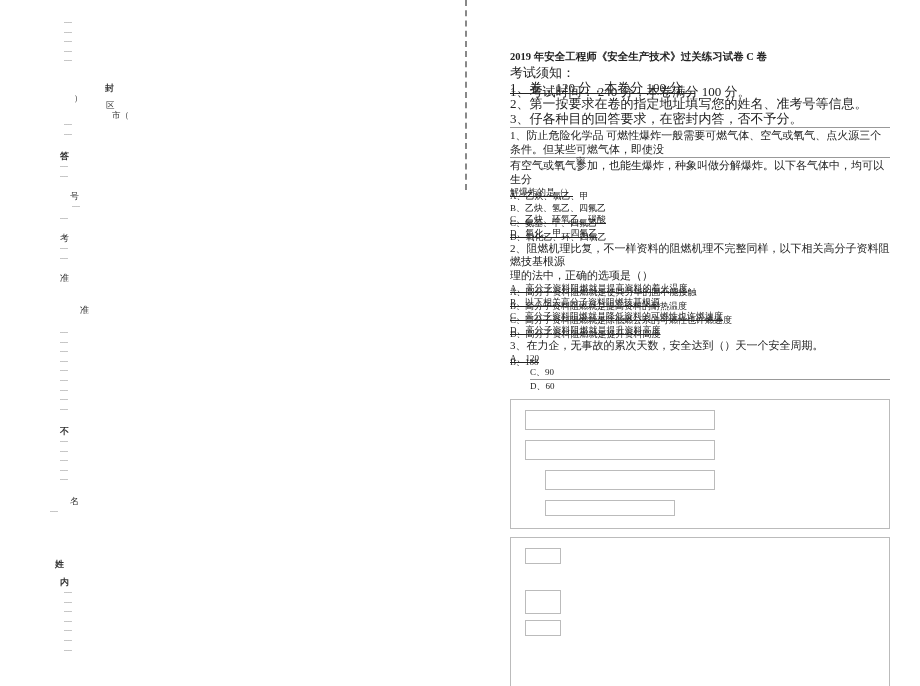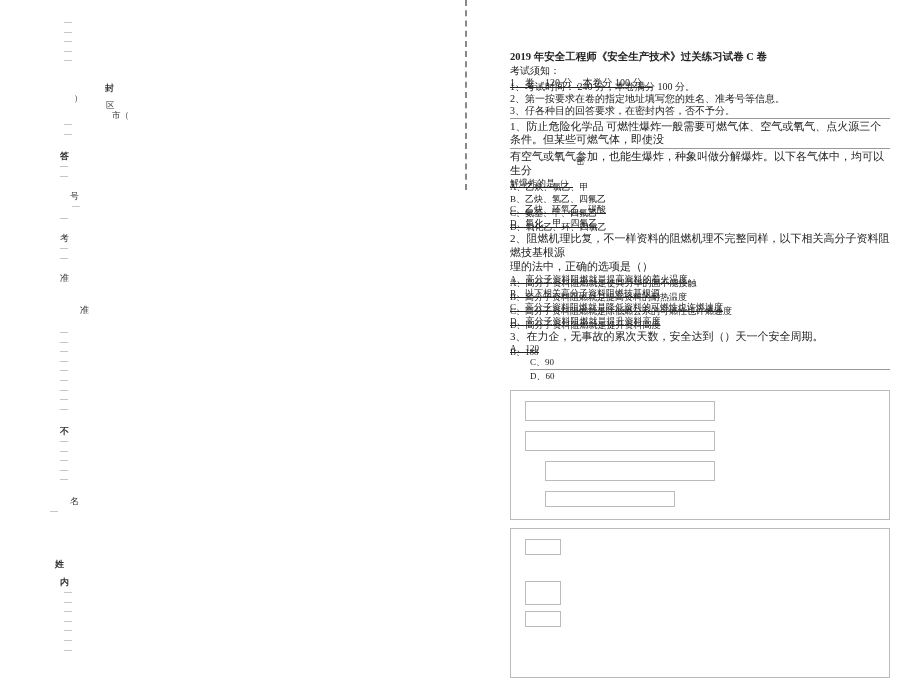--- a/index.html
+++ b/index.html
@@ -124,21 +124,21 @@
       top: 155px;
       font-size: 9px;
     }
     .title-line {
       font-size: 10.5px;
       font-weight: bold;
       margin-top: 50px;
       margin-bottom: 2px;
     }
     .sub-line {
-      font-size: 10px;
+      font-size: 13px;
       margin-bottom: 1px;
       line-height: 1.05;
     }
     .section-title {
       font-size: 9.5px;
       margin: 8px 0 3px 0;
       color: #222;
     }
     .q-text {
       font-size: 11px;

